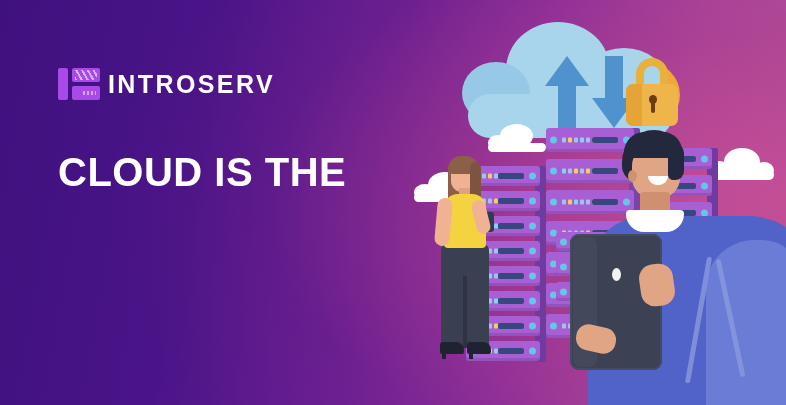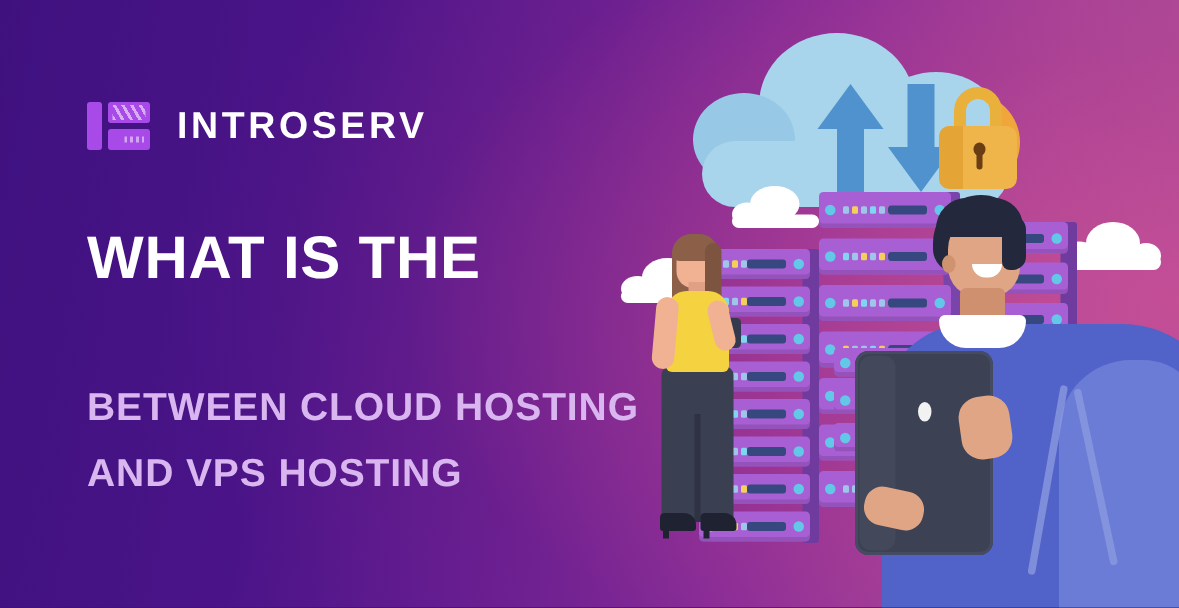--- a/index.html
+++ b/index.html
@@ -130,21 +130,21 @@
   .m-hand2 { position:absolute; left:-12px; top:196px; width:40px; height:26px; background:#e0a584; border-radius:12px; transform:rotate(12deg); }
   .tablet {
     position:absolute; left:-18px; top:104px; width:92px; height:136px;
     background:#3c4154; border-radius:9px;
     box-shadow: inset 0 0 0 2px #454b60;
   }
   .tablet .cam { position:absolute; left:42px; top:34px; width:9px; height:13px; background:#f2f2f2; border-radius:50%; }
   .tablet .gloss { position:absolute; left:3px; top:3px; width:24px; height:130px; background:rgba(255,255,255,0.04); border-radius:8px; }
 
   
-  .logo-wrap { position:absolute; left:58px; top:68px; display:flex; align-items:center; gap:18px; }
+  .logo-wrap { position:absolute; left:58px; top:68px; display:flex; align-items:center; gap:8px; }
   .logo-mark { position:relative; width:42px; height:32px; }
   .logo-mark .lbar { position:absolute; left:0; top:0; width:10px; height:32px; background:#a84ae8; border-radius:2px; }
   .logo-mark .rtop { position:absolute; left:14px; top:0; width:28px; height:14px; background:#a84ae8; border-radius:2px; overflow:hidden; }
   .logo-mark .rtop::after {
     content:""; position:absolute; inset:2px 3px;
     background:repeating-linear-gradient(60deg, rgba(255,255,255,.55) 0 2px, transparent 2px 5px);
   }
   .logo-mark .rbot { position:absolute; left:14px; top:18px; width:28px; height:14px; background:#a84ae8; border-radius:2px; }
   .logo-mark .rbot::after {
     content:""; position:absolute; left:11px; top:5px; width:13px; height:4px;
@@ -589,21 +589,17 @@
   <div class="logo-wrap">
     <div class="logo-mark">
       <span class="lbar"></span>
       <span class="rtop"></span>
       <span class="rbot"></span>
     </div>
     <div class="logo-text">INTROSERV</div>
   </div>
 
   <div class="headline">
-    <div class="l1">WHAT IS THE</div>
-  </div>
-
-  <div class="subhead">
-    <div class="s1">BETWEEN CLOUD HOSTING</div>
-    <div class="s2">AND VPS HOSTING</div>
-  </div>
+    <div class="l1">CLOUD IS THE</div>
+  </div>
+
 
 </div>
 
 </body></html>

